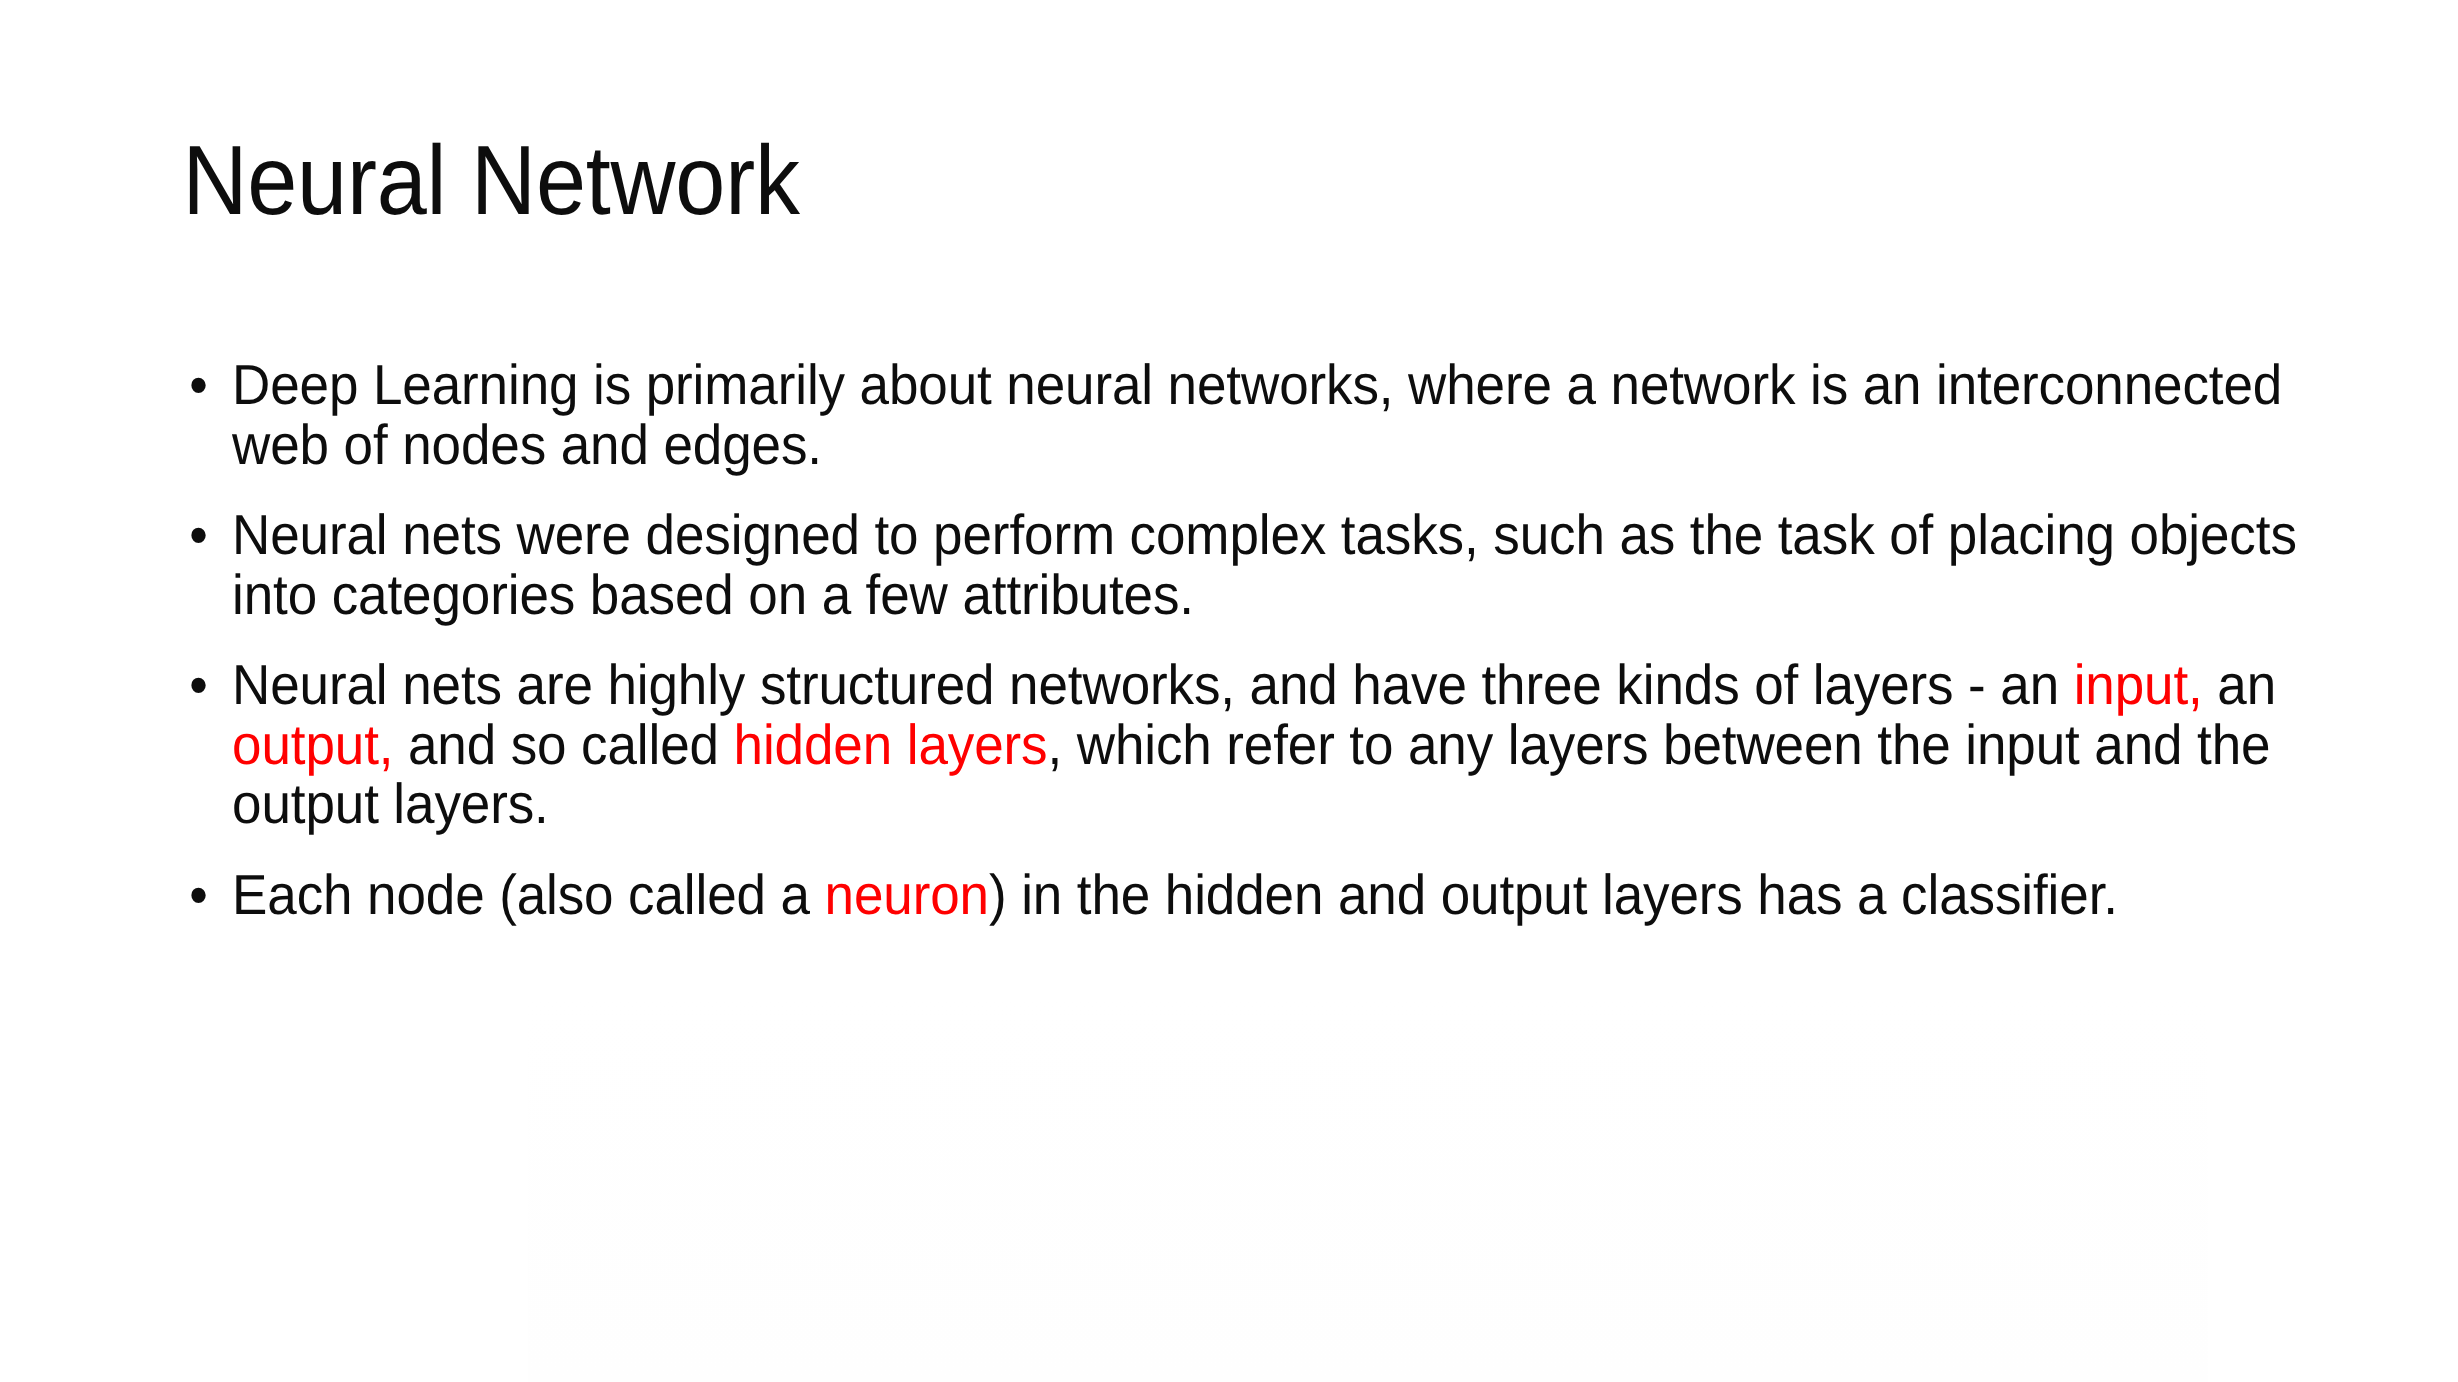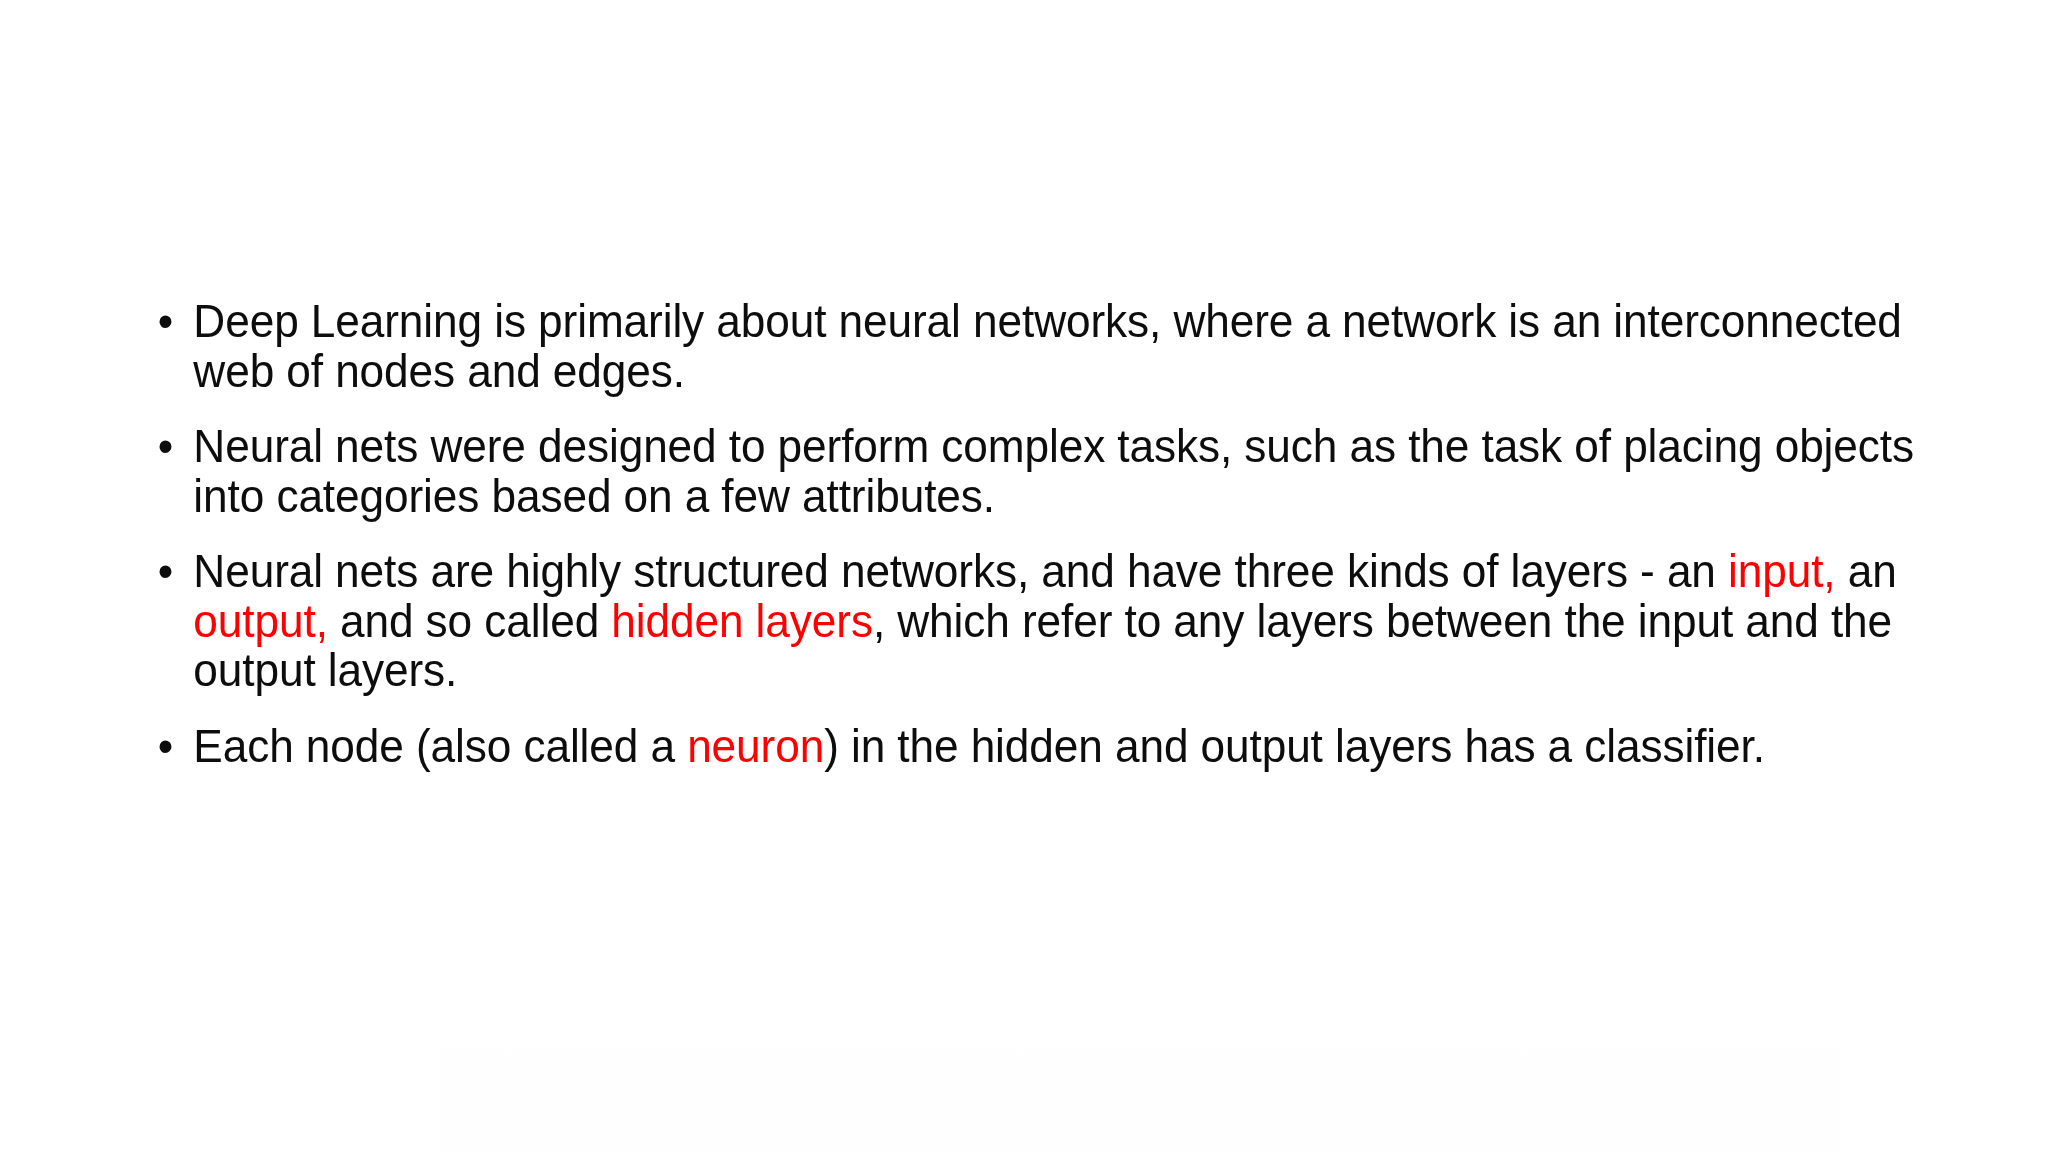--- a/index.html
+++ b/index.html
@@ -103,20 +103,23 @@
   .bullet.b2 { margin-bottom: 26px; }
   .bullet.b3 { margin-bottom: 26px; }
 </style>
 </head>
 <body>
 
 <div class="slide">
 
   <div class="slide-bg-wash"></div>
 
+  <div class="title-block">
+    <h1 class="slide-title">Neural Network</h1>
+  </div>
 
   <div class="body-block">
 
     <div class="bullet b1">
       <span class="bullet-marker">•</span>
       <span class="bullet-text"><span>Deep Learning is primarily about neural networks, where a network is an interconnected web of nodes and edges.</span></span>
     </div>
 
     <div class="bullet b2">
       <span class="bullet-marker">•</span>

